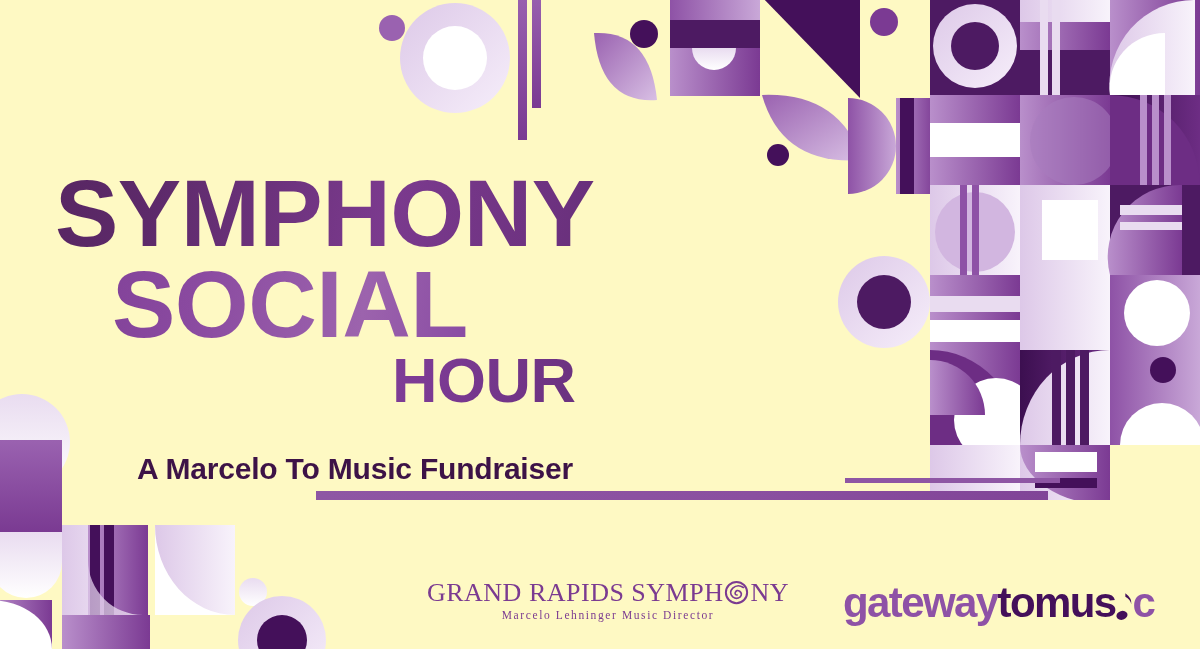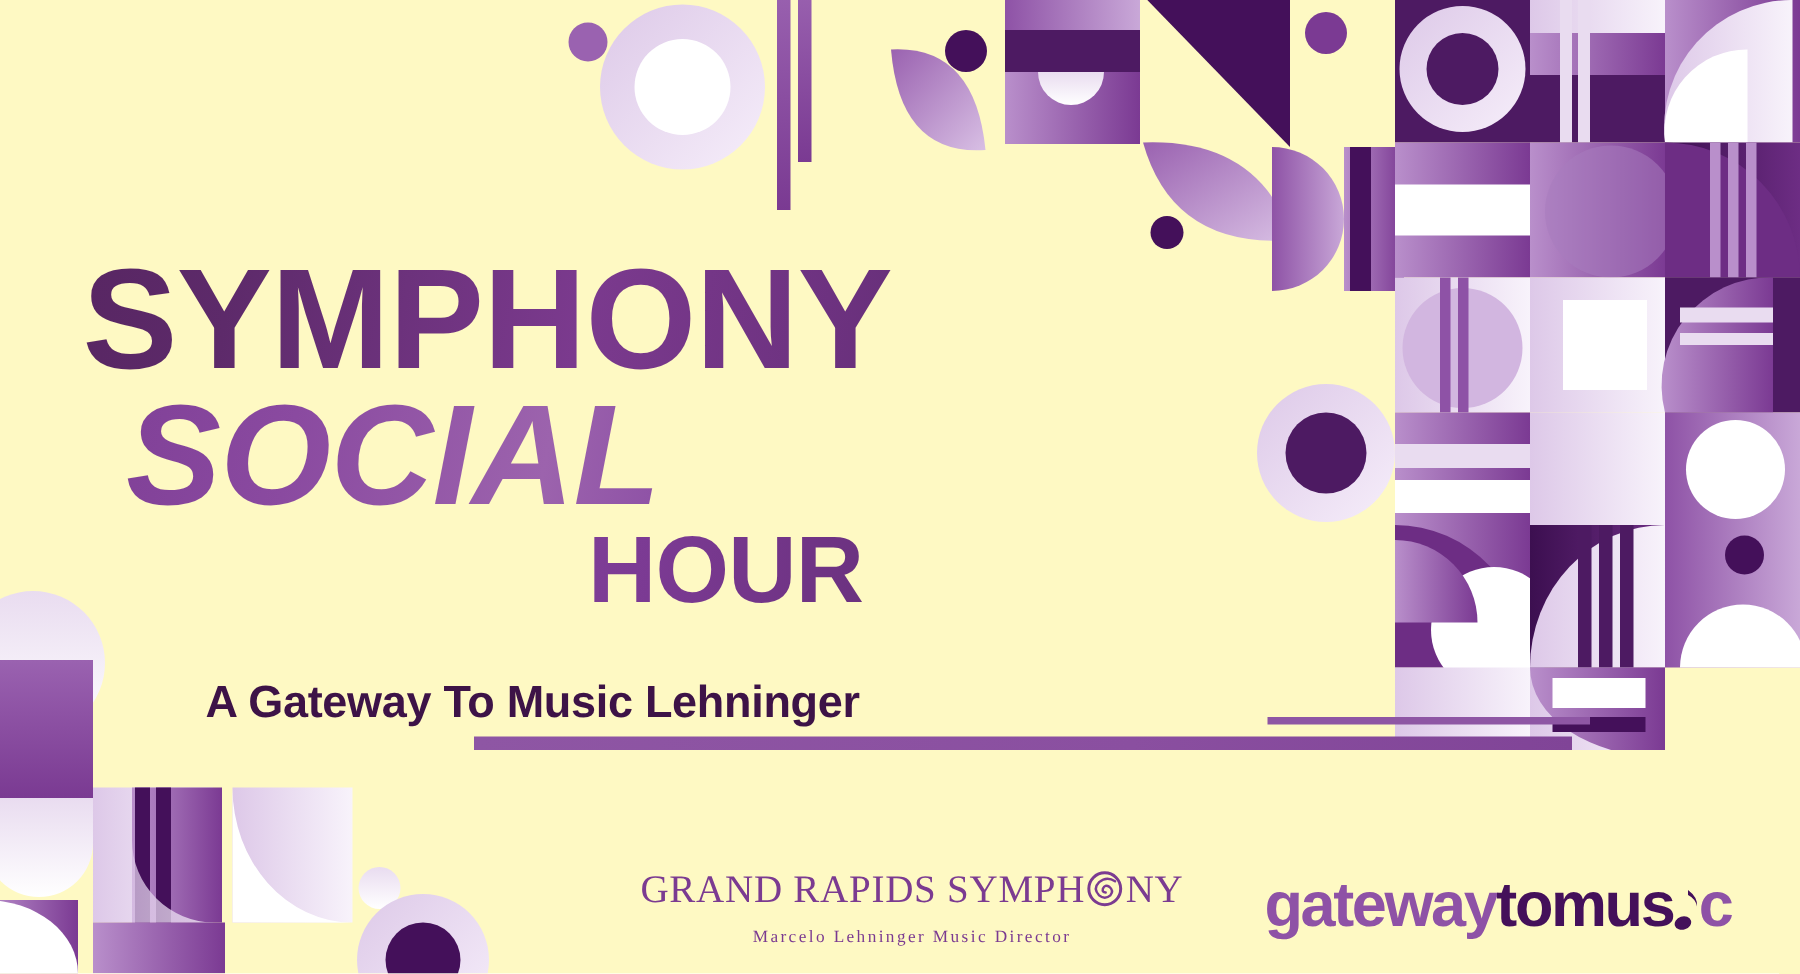--- a/index.html
+++ b/index.html
@@ -35,23 +35,22 @@
   }
   #hl-symphony{
     font-size:95px;
     text-align:left;
     padding-left:55px;
     background-image:linear-gradient(100deg,#55245f 0%,#5d2a6a 22%,#7b3a8e 55%,#6d3280 78%,#5b2a6b 100%);
   }
   #hl-social{
     font-size:95px;
     text-align:left;
-    padding-left:84px;
+    padding-left:112px;
     background-image:linear-gradient(100deg,#7a3a92 0%,#8a4aa0 28%,#9c63ad 52%,#8344a0 72%,#7a3a92 100%);
-    font-style:italic;
   }
   #hl-hour{
     font-size:63px;
     text-align:left;
     padding-left:392px;
     background-image:linear-gradient(100deg,#9358ab 0%,#8b4aa3 30%,#7b3a93 62%,#5d2a6e 100%);
   }
 
   #subtitle{
     position:absolute;
@@ -98,21 +97,21 @@
     width:25px;height:25px;
     vertical-align:-4px;
     margin:0 1px;
   }
   #grs-tagline{
     font-family:"Liberation Serif",serif;
     font-size:11.5px;
     letter-spacing:1.6px;
     color:#7b3b91;
     white-space:nowrap;
-    margin-top:13px;
+    margin-top:3px;
   }
 
   
   #gtm-logo{
     position:absolute;
     left:843px; top:582px;
     z-index:45;
     font-size:42px;
     font-weight:bold;
     letter-spacing:-1.6px;
@@ -296,21 +295,21 @@
       <rect x="236" y="612" width="50" height="37" fill="#4d1a62" opacity="0"></rect>
     </g>
   </svg>
 
   <div id="headline">
     <div class="hl-line" id="hl-symphony">SYMPHONY</div>
     <div class="hl-line" id="hl-social">SOCIAL</div>
     <div class="hl-line" id="hl-hour">HOUR</div>
   </div>
 
-  <div id="subtitle">A Gateway To Music Lehninger</div>
+  <div id="subtitle">A Marcelo To Music Fundraiser</div>
 
   <div class="rule" id="rule-thin"></div>
   <div class="rule" id="rule-thick"></div>
 
   <div id="grs-logo">
     <div id="grs-name"><span>GRAND RAPIDS SYMPH</span><span class="grs-swirl"><svg viewBox="0 0 40 40" width="25" height="25" xmlns="http://www.w3.org/2000/svg">
         <circle cx="20" cy="20" r="17" fill="none" stroke="#7b3b91" stroke-width="3.2"></circle>
         <path d="M 31 12 Q 22 6 14 13 Q 7 20 14 27 Q 20 32 26 27 Q 30 22 25 18 Q 20 15 18 20 Q 17 24 21 24" fill="none" stroke="#7b3b91" stroke-width="2.6" stroke-linecap="round"></path>
       </svg></span><span>NY</span></div>
     <div id="grs-tagline">Marcelo Lehninger  Music Director</div>

